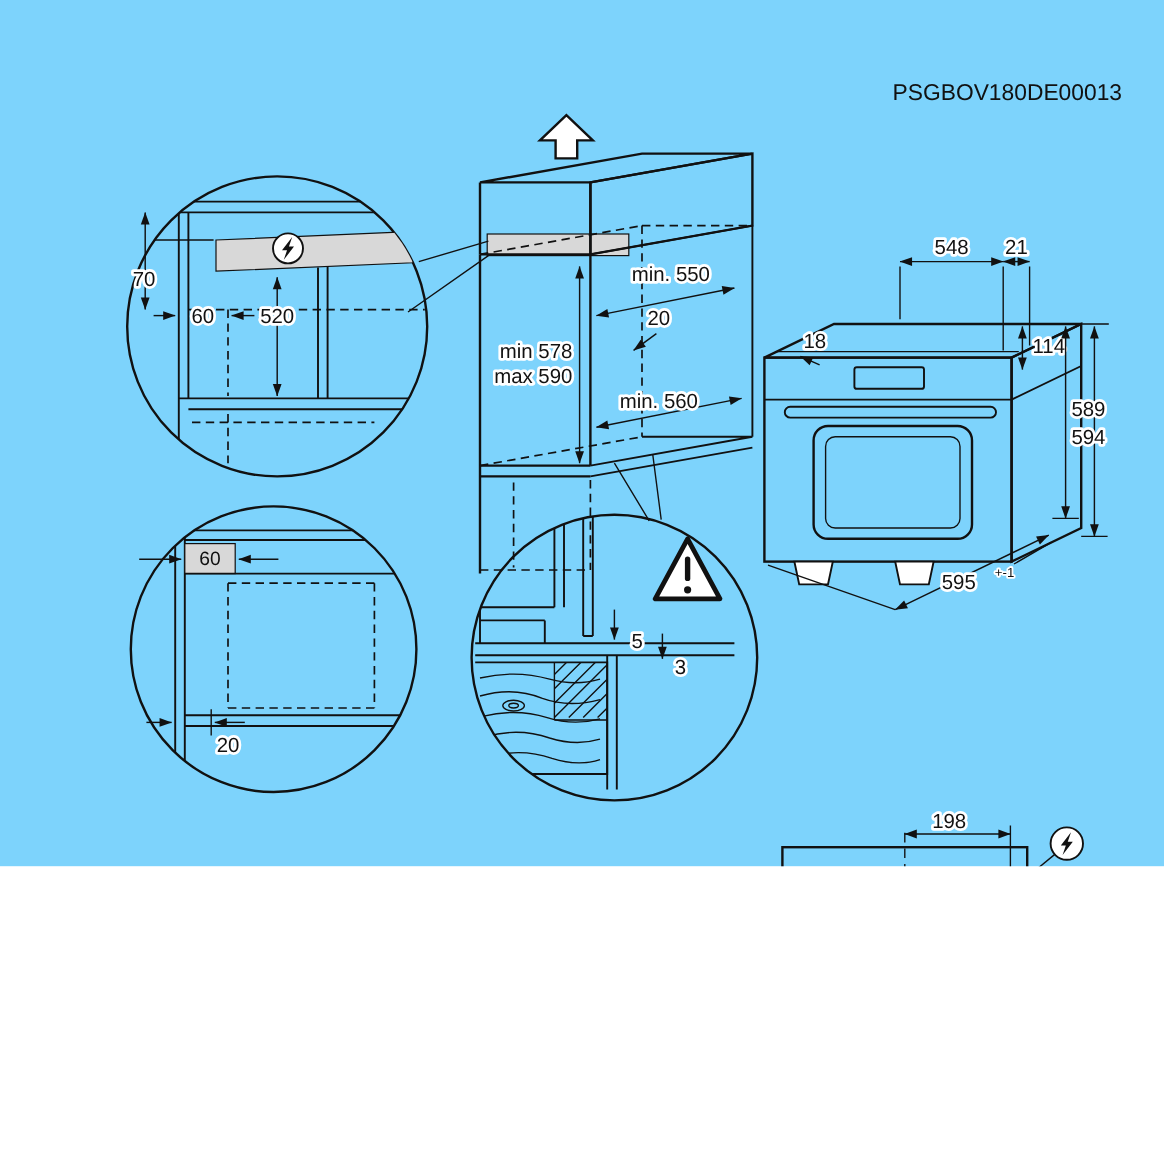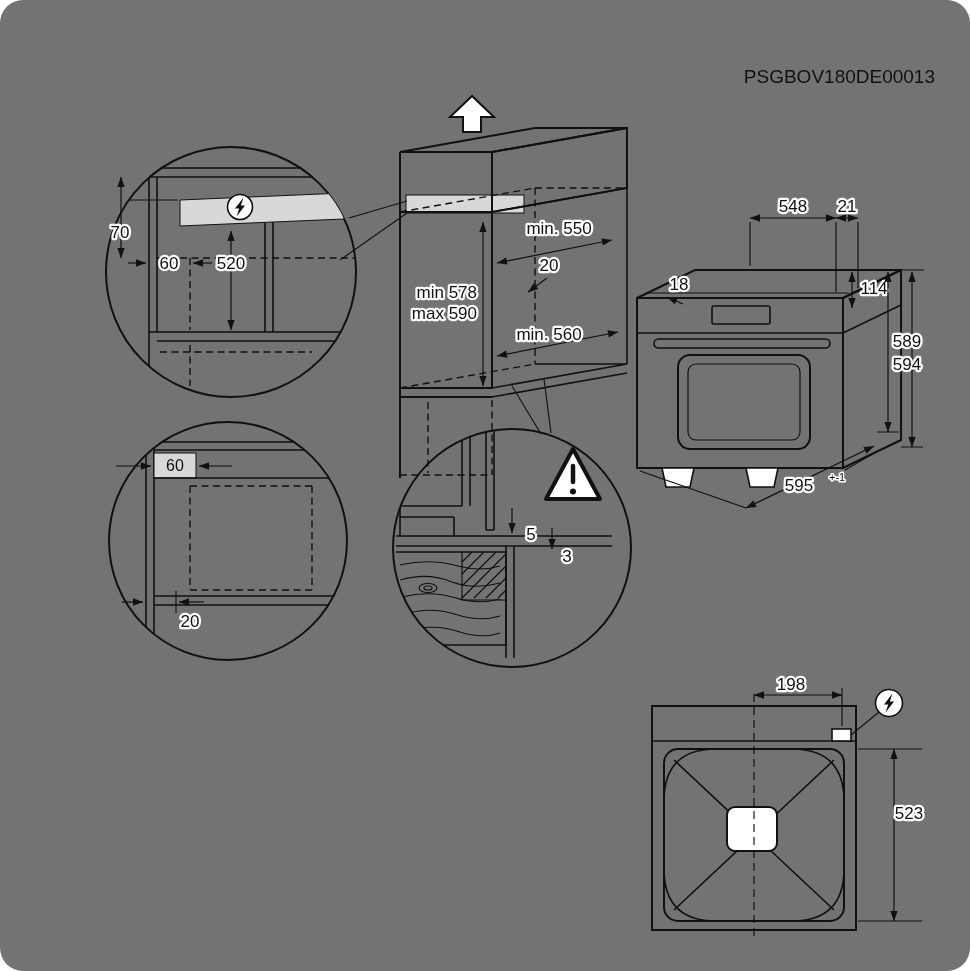--- a/index.html
+++ b/index.html
@@ -1,16 +1,16 @@
 <!DOCTYPE html>
 <html><head>
 <meta charset="utf-8">
 <style>
   html,body{margin:0;padding:0;background:#ffffff;}
-  #stage{position:relative;width:970px;height:971px;background:#737373;overflow:hidden;border-radius:23px;}
+  #stage{position:relative;width:970px;height:722px;background:#7dd3fc;overflow:hidden;}
   svg{display:block}
   .ln{stroke:#111;stroke-width:2;fill:none;stroke-linejoin:miter;stroke-linecap:butt}
   .md{stroke:#111;stroke-width:1.6;fill:none}
   .tn{stroke:#111;stroke-width:1.15;fill:none}
   .dsh{stroke:#111;stroke-width:1.4;fill:none;stroke-dasharray:7 4.5}
   .dimln{stroke:#111;stroke-width:1.2;fill:none}
   .shade{fill:#d8d8d8;stroke:#111;stroke-width:1}
   .wfill{fill:#ffffff}
   text{font-family:"Liberation Sans","DejaVu Sans",sans-serif;fill:#111}
   .dim{font-size:17px;paint-order:stroke;stroke:#ffffff;stroke-width:4.5px;stroke-linejoin:round}

